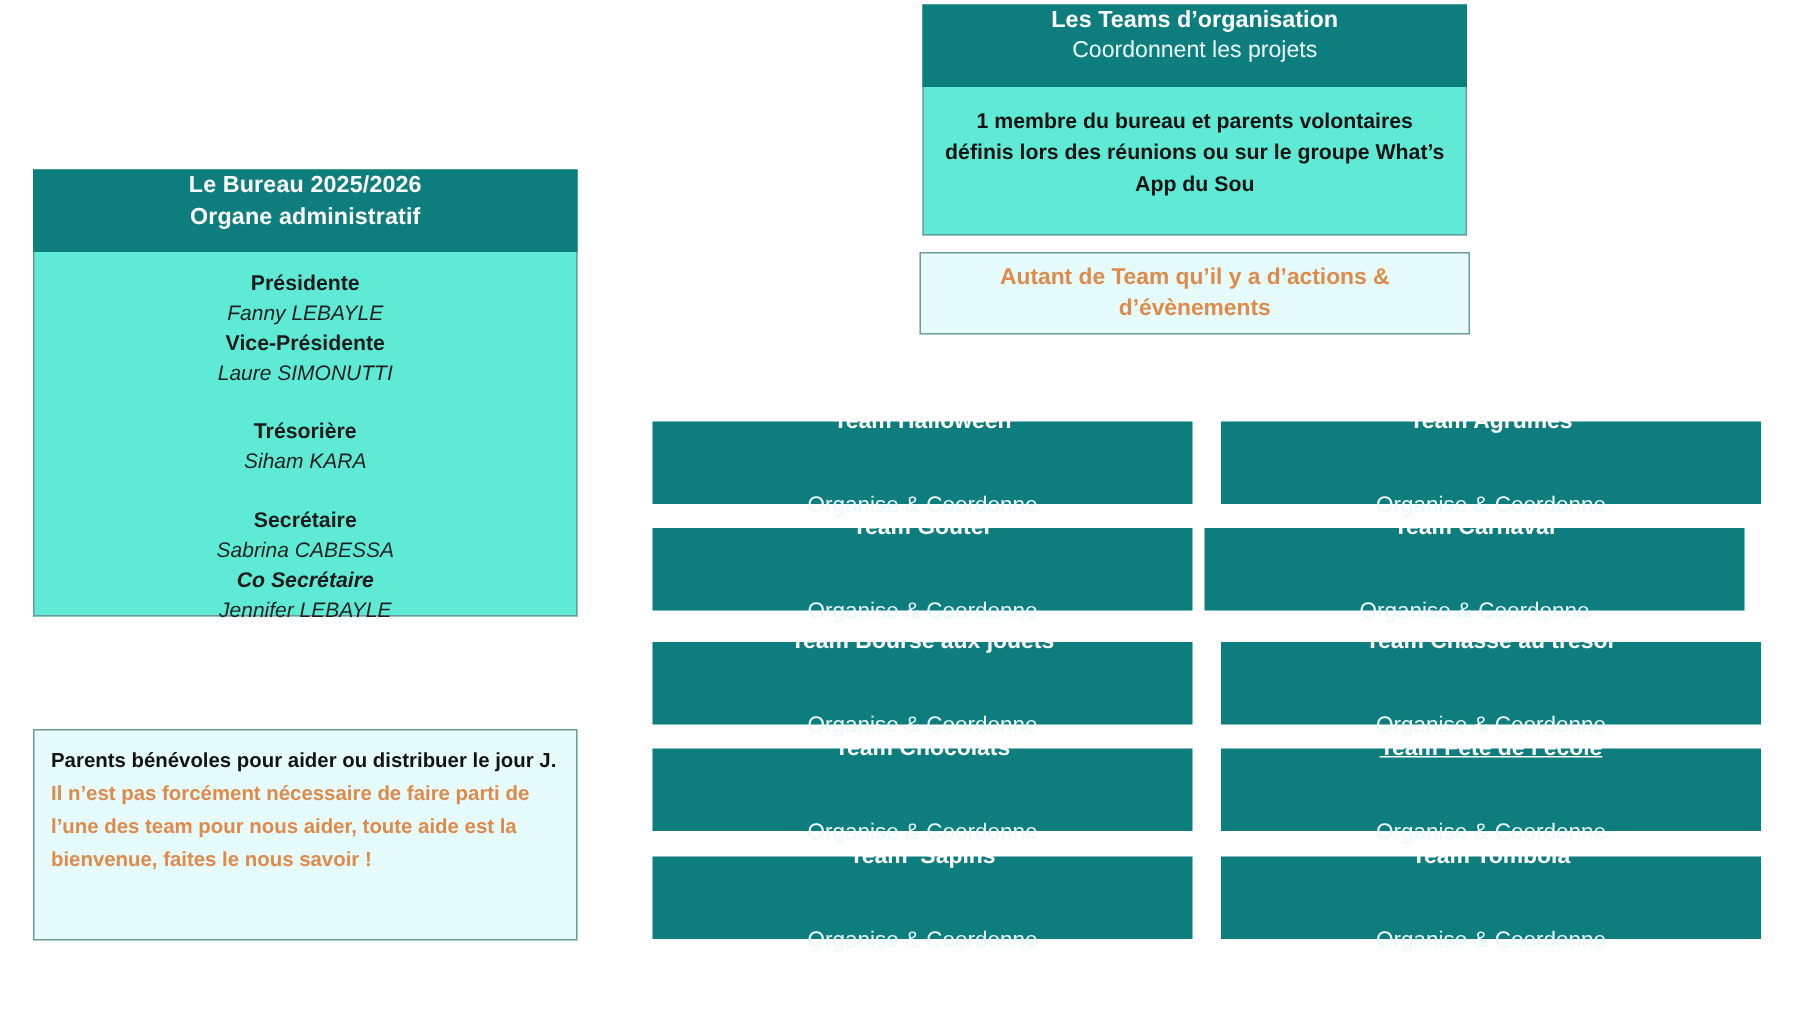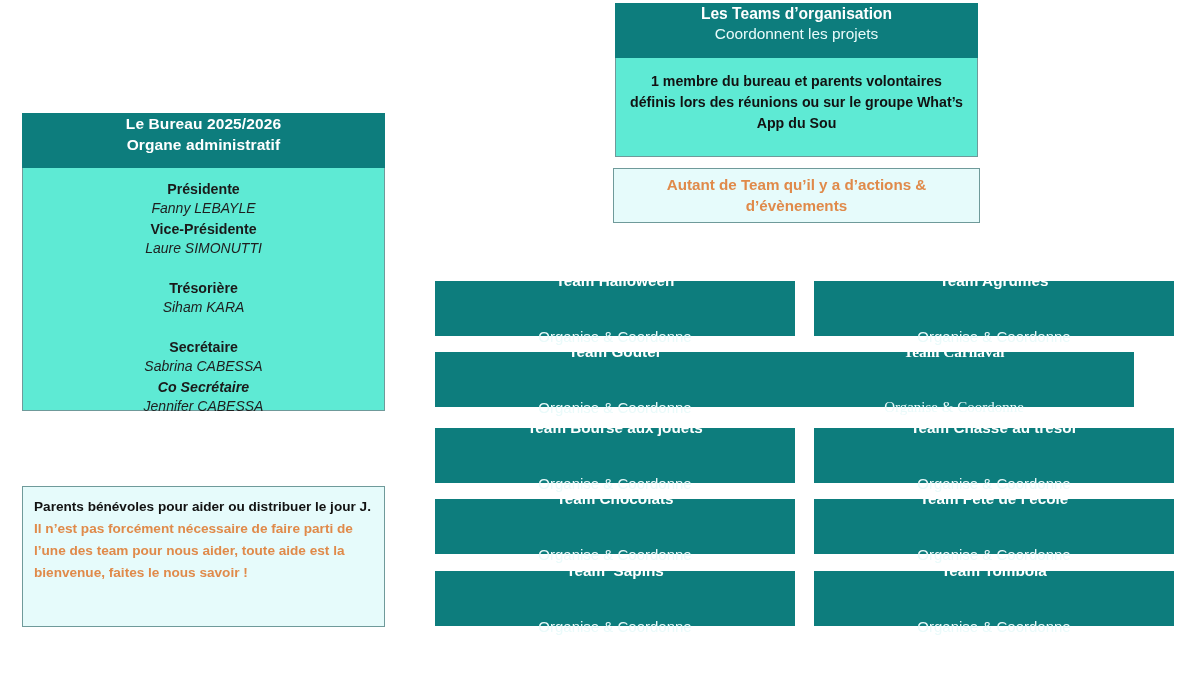--- a/index.html
+++ b/index.html
@@ -183,21 +183,21 @@
 
     <div class="role">Trésorière</div>
     <div class="person">Siham KARA</div>
 
     <div class="role-gap"></div>
 
     <div class="role">Secrétaire</div>
     <div class="person">Sabrina CABESSA</div>
 
     <div class="role italic-bold">Co Secrétaire</div>
-    <div class="person">Jennifer CABESSA</div>
+    <div class="person">Jennifer LEBAYLE</div>
   </div>
 
   <div class="box light-standalone" id="note-box">
     <p><span class="note-dark">Parents bénévoles pour aider ou distribuer le jour J.</span> <span class="note-orange">Il n’est pas forcément nécessaire de faire parti de l’une des team pour nous aider, toute aide est la bienvenue, faites le nous savoir !</span></p>
   </div>
 
   <div class="box teal-head" id="teams-head">
     <div class="t1">Les Teams d’organisation</div>
     <div class="t2">Coordonnent  les projets</div>
   </div>
@@ -228,29 +228,29 @@
         <div class="sub">Organise &amp; Coordonne</div>
       </div>
       <div class="team" style="left: 435px; top: 571px;">
         <div class="name">Team  Sapins</div>
         <div class="sub">Organise &amp; Coordonne</div>
       </div>
       <div class="team" style="left: 814px; top: 281px;">
         <div class="name">Team Agrumes</div>
         <div class="sub">Organise &amp; Coordonne</div>
       </div>
-      <div class="team" style="left: 774px; top: 352px; font-family: Liberation Serif, serif;">
+      <div class="team" style="left: 803px; top: 352px;">
         <div class="name">Team Carnaval</div>
         <div class="sub">Organise &amp; Coordonne</div>
       </div>
       <div class="team" style="left: 814px; top: 428px;">
         <div class="name">Team Chasse au trésor</div>
         <div class="sub">Organise &amp; Coordonne</div>
       </div>
-      <div class="team" style="left: 814px; top: 499px;">
+      <div class="team" style="left: 814px; top: 499px; text-decoration: underline;">
         <div class="name">Team Fête de l’école</div>
         <div class="sub">Organise &amp; Coordonne</div>
       </div>
       <div class="team" style="left: 814px; top: 571px;">
         <div class="name">Team Tombola</div>
         <div class="sub">Organise &amp; Coordonne</div>
       </div>
     </div>
 
 </div>

